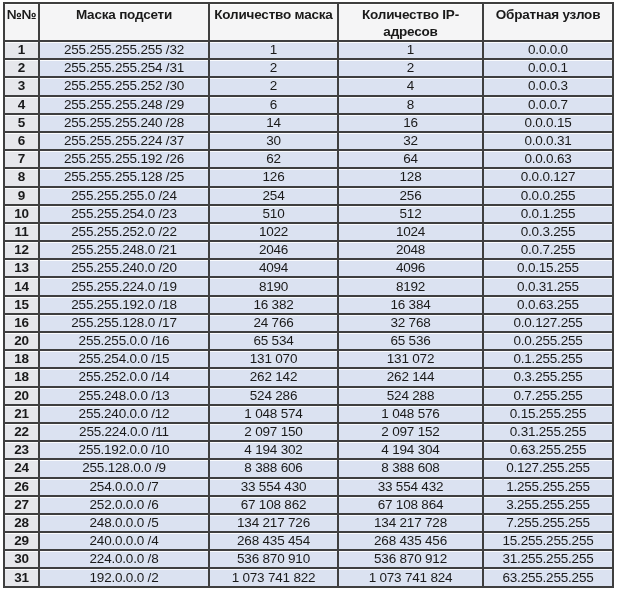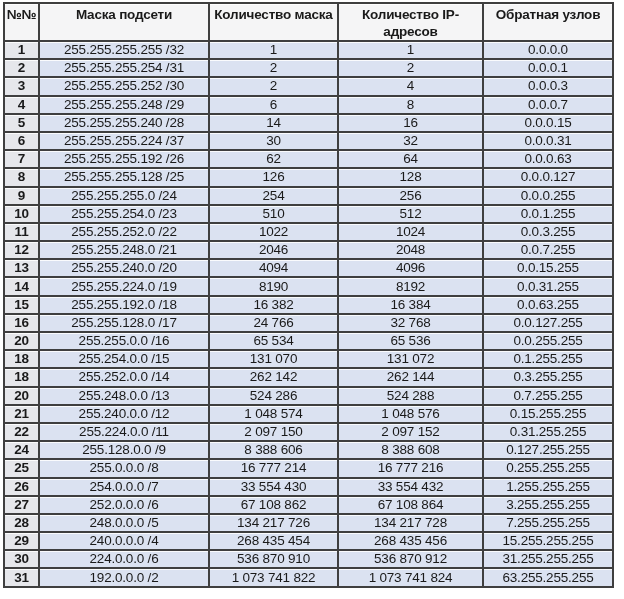--- a/index.html
+++ b/index.html
@@ -226,34 +226,34 @@
     <td>0.15.255.255</td>
   </tr>
         <tr>
     <td class="num">22</td>
     <td>255.224.0.0 /11</td>
     <td>2 097 150</td>
     <td>2 097 152</td>
     <td>0.31.255.255</td>
   </tr>
         <tr>
+    <td class="num">23</td>
+    <td>255.192.0.0 /10</td>
+    <td>4 194 302</td>
+    <td>4 194 304</td>
+    <td>0.63.255.255</td>
+  </tr>
+        <tr>
     <td class="num">24</td>
     <td>255.128.0.0 /9</td>
     <td>8 388 606</td>
     <td>8 388 608</td>
     <td>0.127.255.255</td>
   </tr>
         <tr>
-    <td class="num">25</td>
-    <td>255.0.0.0 /8</td>
-    <td>16 777 214</td>
-    <td>16 777 216</td>
-    <td>0.255.255.255</td>
-  </tr>
-        <tr>
     <td class="num">26</td>
     <td>254.0.0.0 /7</td>
     <td>33 554 430</td>
     <td>33 554 432</td>
     <td>1.255.255.255</td>
   </tr>
         <tr>
     <td class="num">27</td>
     <td>252.0.0.0 /6</td>
     <td>67 108 862</td>
@@ -269,21 +269,21 @@
   </tr>
         <tr>
     <td class="num">29</td>
     <td>240.0.0.0 /4</td>
     <td>268 435 454</td>
     <td>268 435 456</td>
     <td>15.255.255.255</td>
   </tr>
         <tr>
     <td class="num">30</td>
-    <td>224.0.0.0 /6</td>
+    <td>224.0.0.0 /8</td>
     <td>536 870 910</td>
     <td>536 870 912</td>
     <td>31.255.255.255</td>
   </tr>
         <tr>
     <td class="num">31</td>
     <td>192.0.0.0 /2</td>
     <td>1 073 741 822</td>
     <td>1 073 741 824</td>
     <td>63.255.255.255</td>

